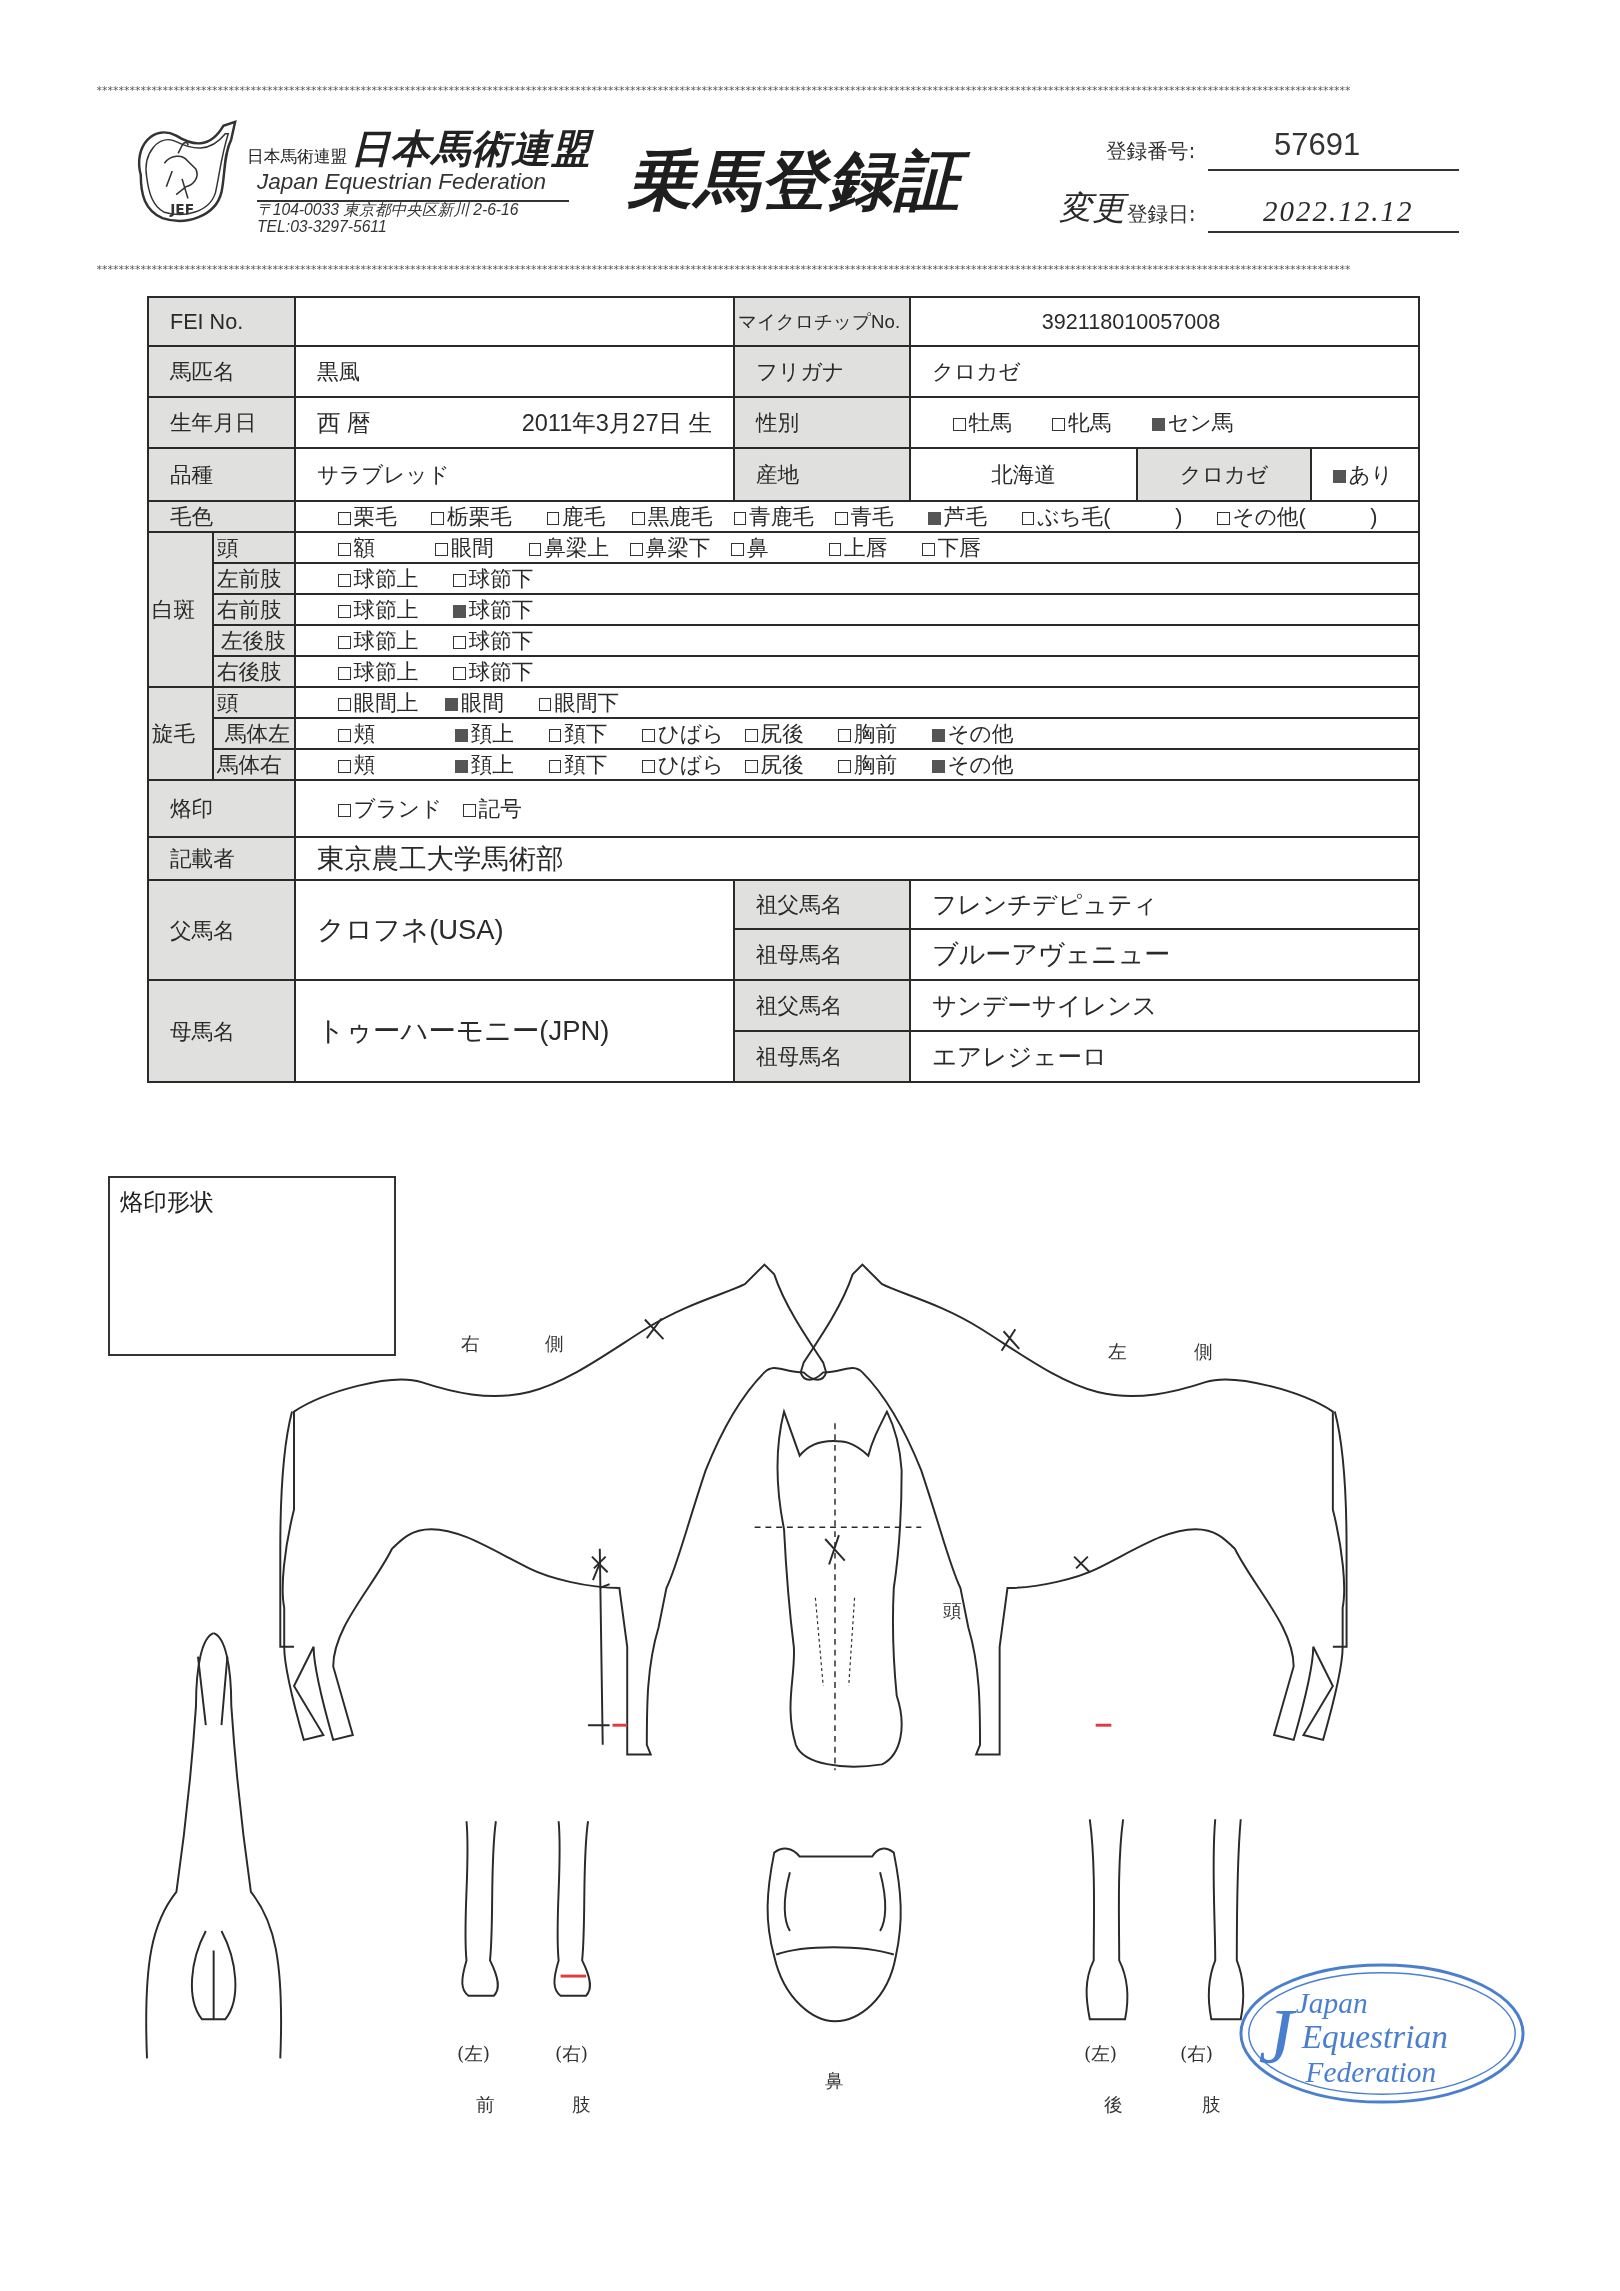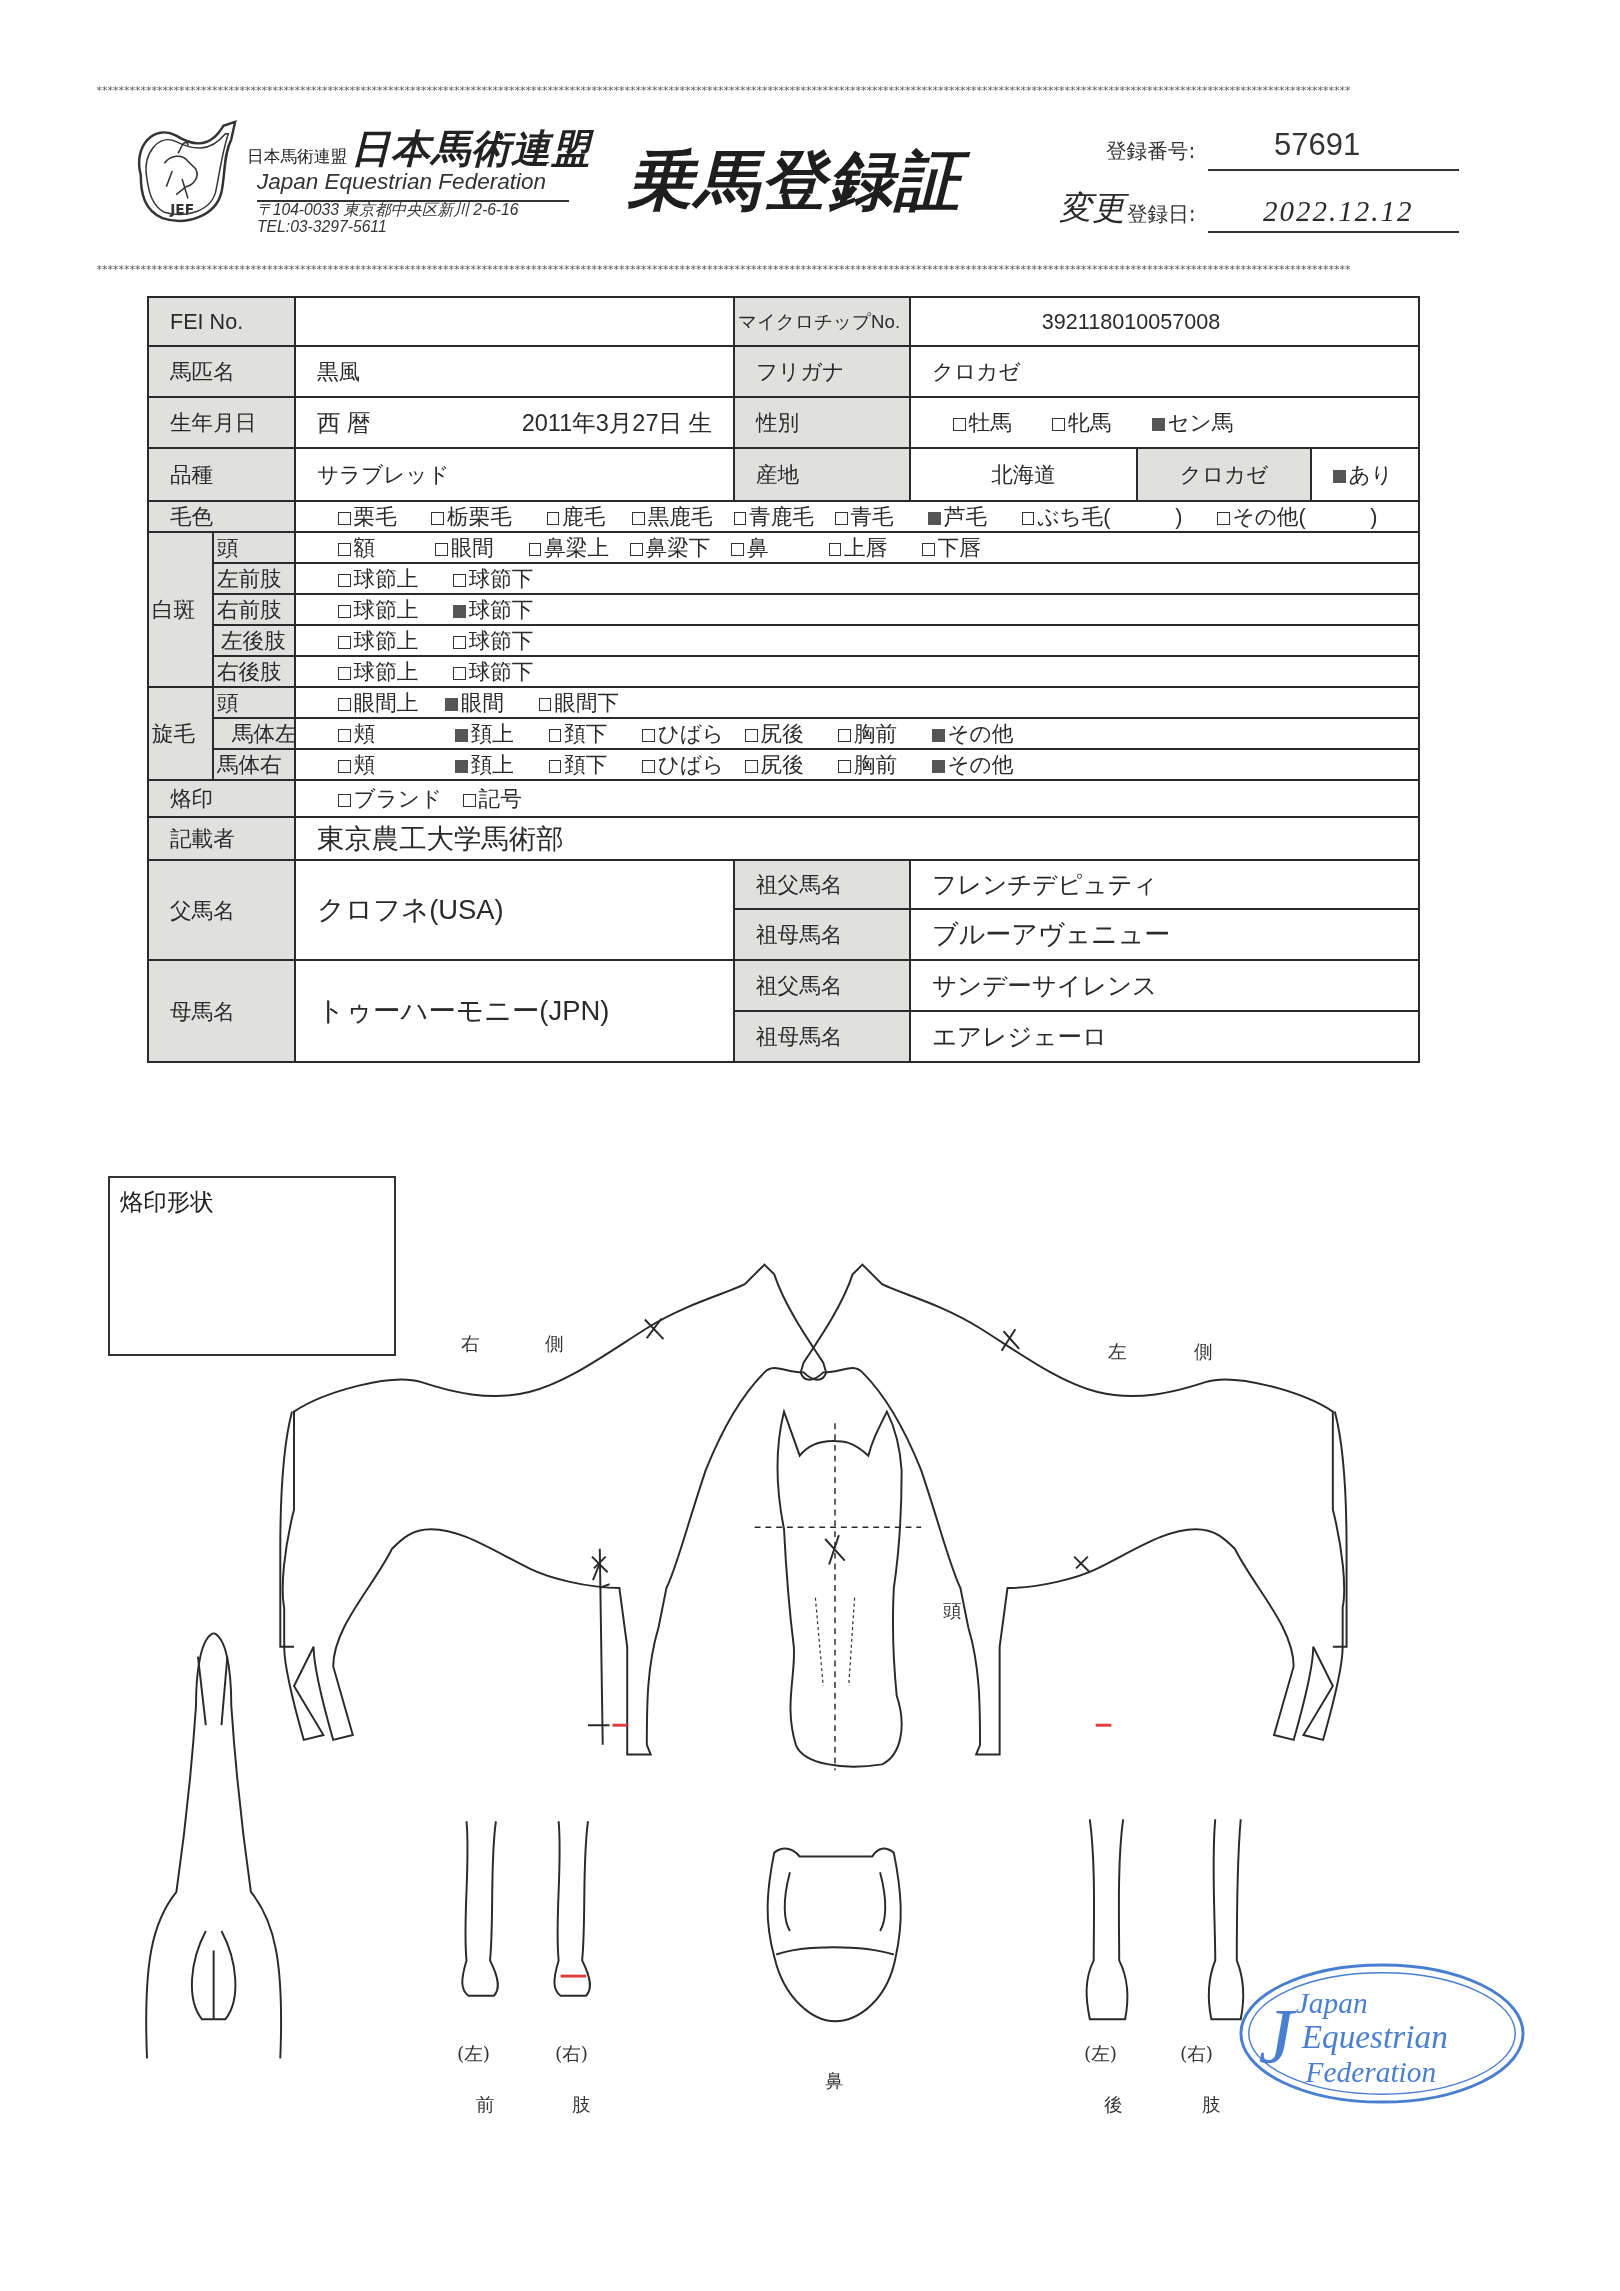--- a/index.html
+++ b/index.html
@@ -138,28 +138,28 @@
     <td class="lbl" style="padding:0 2.9px">右後肢</td>
     <td colspan="5"><span class="opt"><span class="cb"></span><span>球節上</span></span><span class="opt"><span class="cb"></span><span>球節下</span></span></td>
   </tr>
 
   <tr style="height:30px">
     <td class="lbl" rowspan="3" style="padding:0 2.9px">旋毛</td>
     <td class="lbl" style="padding:0 2.9px">頭</td>
     <td colspan="5"><span class="opt" style="margin-right:5.9px"><span class="cb"></span><span>眼間上</span></span><span class="opt"><span class="cb on"></span><span>眼間</span></span><span class="opt"><span class="cb"></span><span>眼間下</span></span></td>
   </tr>
   <tr style="height:30px">
-    <td class="lbl" style="padding:0 18px">馬体左</td>
+    <td class="lbl" style="padding:0 11px">馬体左</td>
     <td colspan="5"><span class="opt" style="margin-right:59px"><span class="cb"></span><span>頬</span></span><span class="opt"><span class="cb on"></span><span>頚上</span></span><span class="opt"><span class="cb"></span><span>頚下</span></span><span class="opt" style="margin-right:0"><span class="cb"></span><span>ひばら</span></span><span class="opt"><span class="cb"></span><span>尻後</span></span><span class="opt"><span class="cb"></span><span>胸前</span></span><span class="opt"><span class="cb on"></span><span>その他</span></span></td>
   </tr>
   <tr style="height:30px">
     <td class="lbl" style="padding:0 2.9px">馬体右</td>
     <td colspan="5"><span class="opt" style="margin-right:59px"><span class="cb"></span><span>頬</span></span><span class="opt"><span class="cb on"></span><span>頚上</span></span><span class="opt"><span class="cb"></span><span>頚下</span></span><span class="opt" style="margin-right:0"><span class="cb"></span><span>ひばら</span></span><span class="opt"><span class="cb"></span><span>尻後</span></span><span class="opt"><span class="cb"></span><span>胸前</span></span><span class="opt"><span class="cb on"></span><span>その他</span></span></td>
   </tr>
-  <tr style="height:37px">
+  <tr style="height:57px">
     <td class="lbl" colspan="2">烙印</td>
     <td colspan="5"><span class="opt" style="margin-right:0"><span class="cb"></span><span>ブランド</span></span><span class="opt"><span class="cb"></span><span>記号</span></span></td>
   </tr>
   <tr style="height:43px">
     <td class="lbl" colspan="2">記載者</td>
     <td colspan="5" class="big" style="font-size:27.4px">東京農工大学馬術部</td>
   </tr>
   <tr style="height:49px">
     <td class="lbl" colspan="2" rowspan="2">父馬名</td>
     <td rowspan="2" class="big" style="font-size:27.4px">クロフネ(USA)</td>

